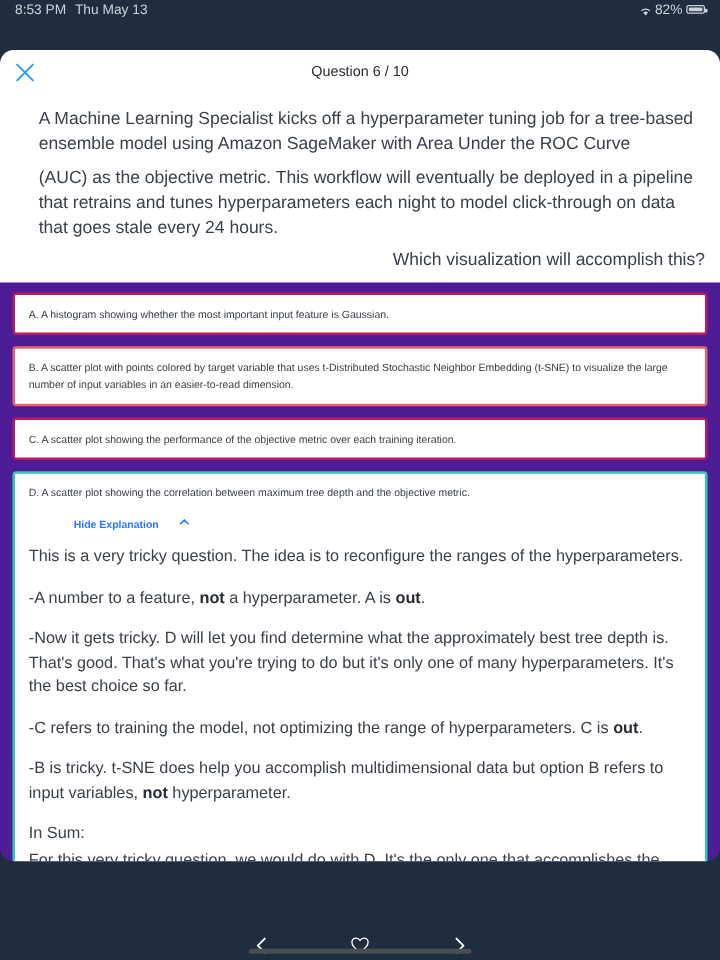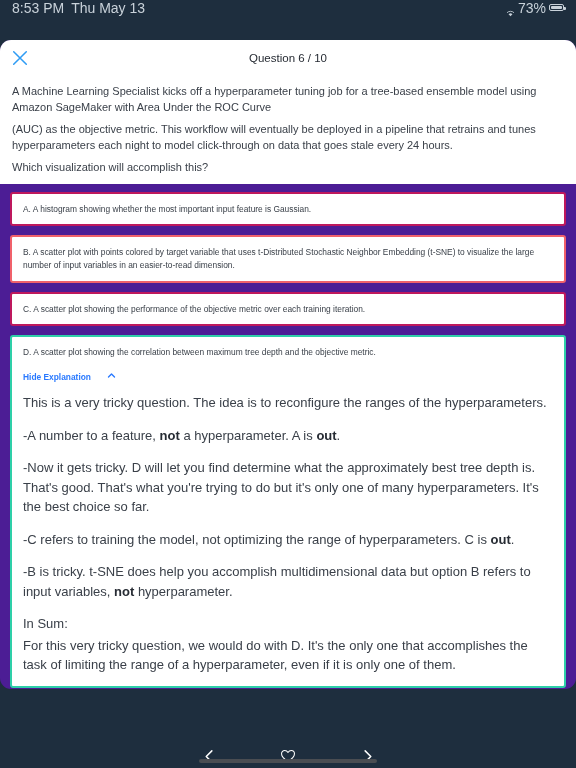--- a/index.html
+++ b/index.html
@@ -15,21 +15,21 @@
     background: #1e2e3e;
   }
 
   
   .statusbar {
     position: absolute; top: 0; left: 0;
     width: 576px; height: 15px;
     display: flex; align-items: center;
     padding: 0 12px;
     color: #c9d2da;
-    font-size: 14px;
+    font-size: 11px;
   }
   .status-left { display: flex; align-items: center; gap: 7px; }
   .status-right { margin-left: auto; display: flex; align-items: center; gap: 3px; }
   .wifi-icon { display: inline-block; width: 9px; height: 7px; }
   .battery-icon {
     display: inline-block; width: 15px; height: 7px;
     border: 1px solid #c9d2da; border-radius: 2px;
     position: relative; padding: 1px;
   }
   .battery-icon::after {
@@ -67,44 +67,45 @@
   }
 
   
   .question-block {
     background: #ffffff;
     padding: 8px 2px 8px 2px;
     margin: 0 -10px;
     padding-left: 12px; padding-right: 12px;
   }
   .question-block p {
-    font-size: 11px; line-height: 1.45; color: #3a4049;
+    font-size: 14px; line-height: 1.45; color: #3a4049;
     margin-bottom: 6px;
-  }
-  .question-block p:last-child { margin-bottom: 0; }
+    margin-left: 19px;
+  }
+  .question-block p:last-child { margin-bottom: 0; text-align: right; }
 
   
   .options { margin-top: 8px; }
   .option {
     background: #ffffff;
     border: 2px solid #be185d;
     border-radius: 3px;
     padding: 9px 11px;
     margin-bottom: 9px;
     font-size: 8.4px;
     line-height: 1.5;
     color: #3a4049;
   }
   .option.wrong { border-color: #f0616b; }
   .option.correct { border-color: #2ecfa8; padding-bottom: 11px; }
 
   .hide-expl {
     display: inline-flex; gap: 16px;
     color: #2979ff; font-weight: bold; font-size: 8.4px;
-    margin-top: 12px; cursor: pointer;
+    margin-top: 12px; cursor: pointer; margin-left: 36px;
   }
   .chev-up { display: inline-block; width: 9px; height: 9px; }
 
   .explanation { margin-top: 10px; }
   .explanation p {
     font-size: 13px; line-height: 1.5; color: #3a4049;
     margin-bottom: 13px;
   }
   .explanation p.tight { margin-bottom: 2px; }
   .explanation p:last-child { margin-bottom: 0; }
@@ -145,21 +146,21 @@
       <span>8:53 PM</span>
       <span>Thu May 13</span>
     </div>
     <div class="status-right">
       <span class="wifi-icon">
         <svg viewBox="0 0 16 12" width="9" height="7">
             <path d="M8 11 L4.6 7.2 a5 5 0 0 1 6.8 0 Z" fill="#c9d2da"></path>
             <path d="M1.8 4.6 a9 9 0 0 1 12.4 0" stroke="#c9d2da" stroke-width="1.5" fill="none"></path>
           </svg>
       </span>
-      <span>73%</span>
+      <span>82%</span>
       <span class="battery-icon">
           <span class="battery-fill"></span>
         </span>
     </div>
   </div>
 
   <div class="sheet">
 
     <div class="sheet-header">
       <div class="close-btn">

